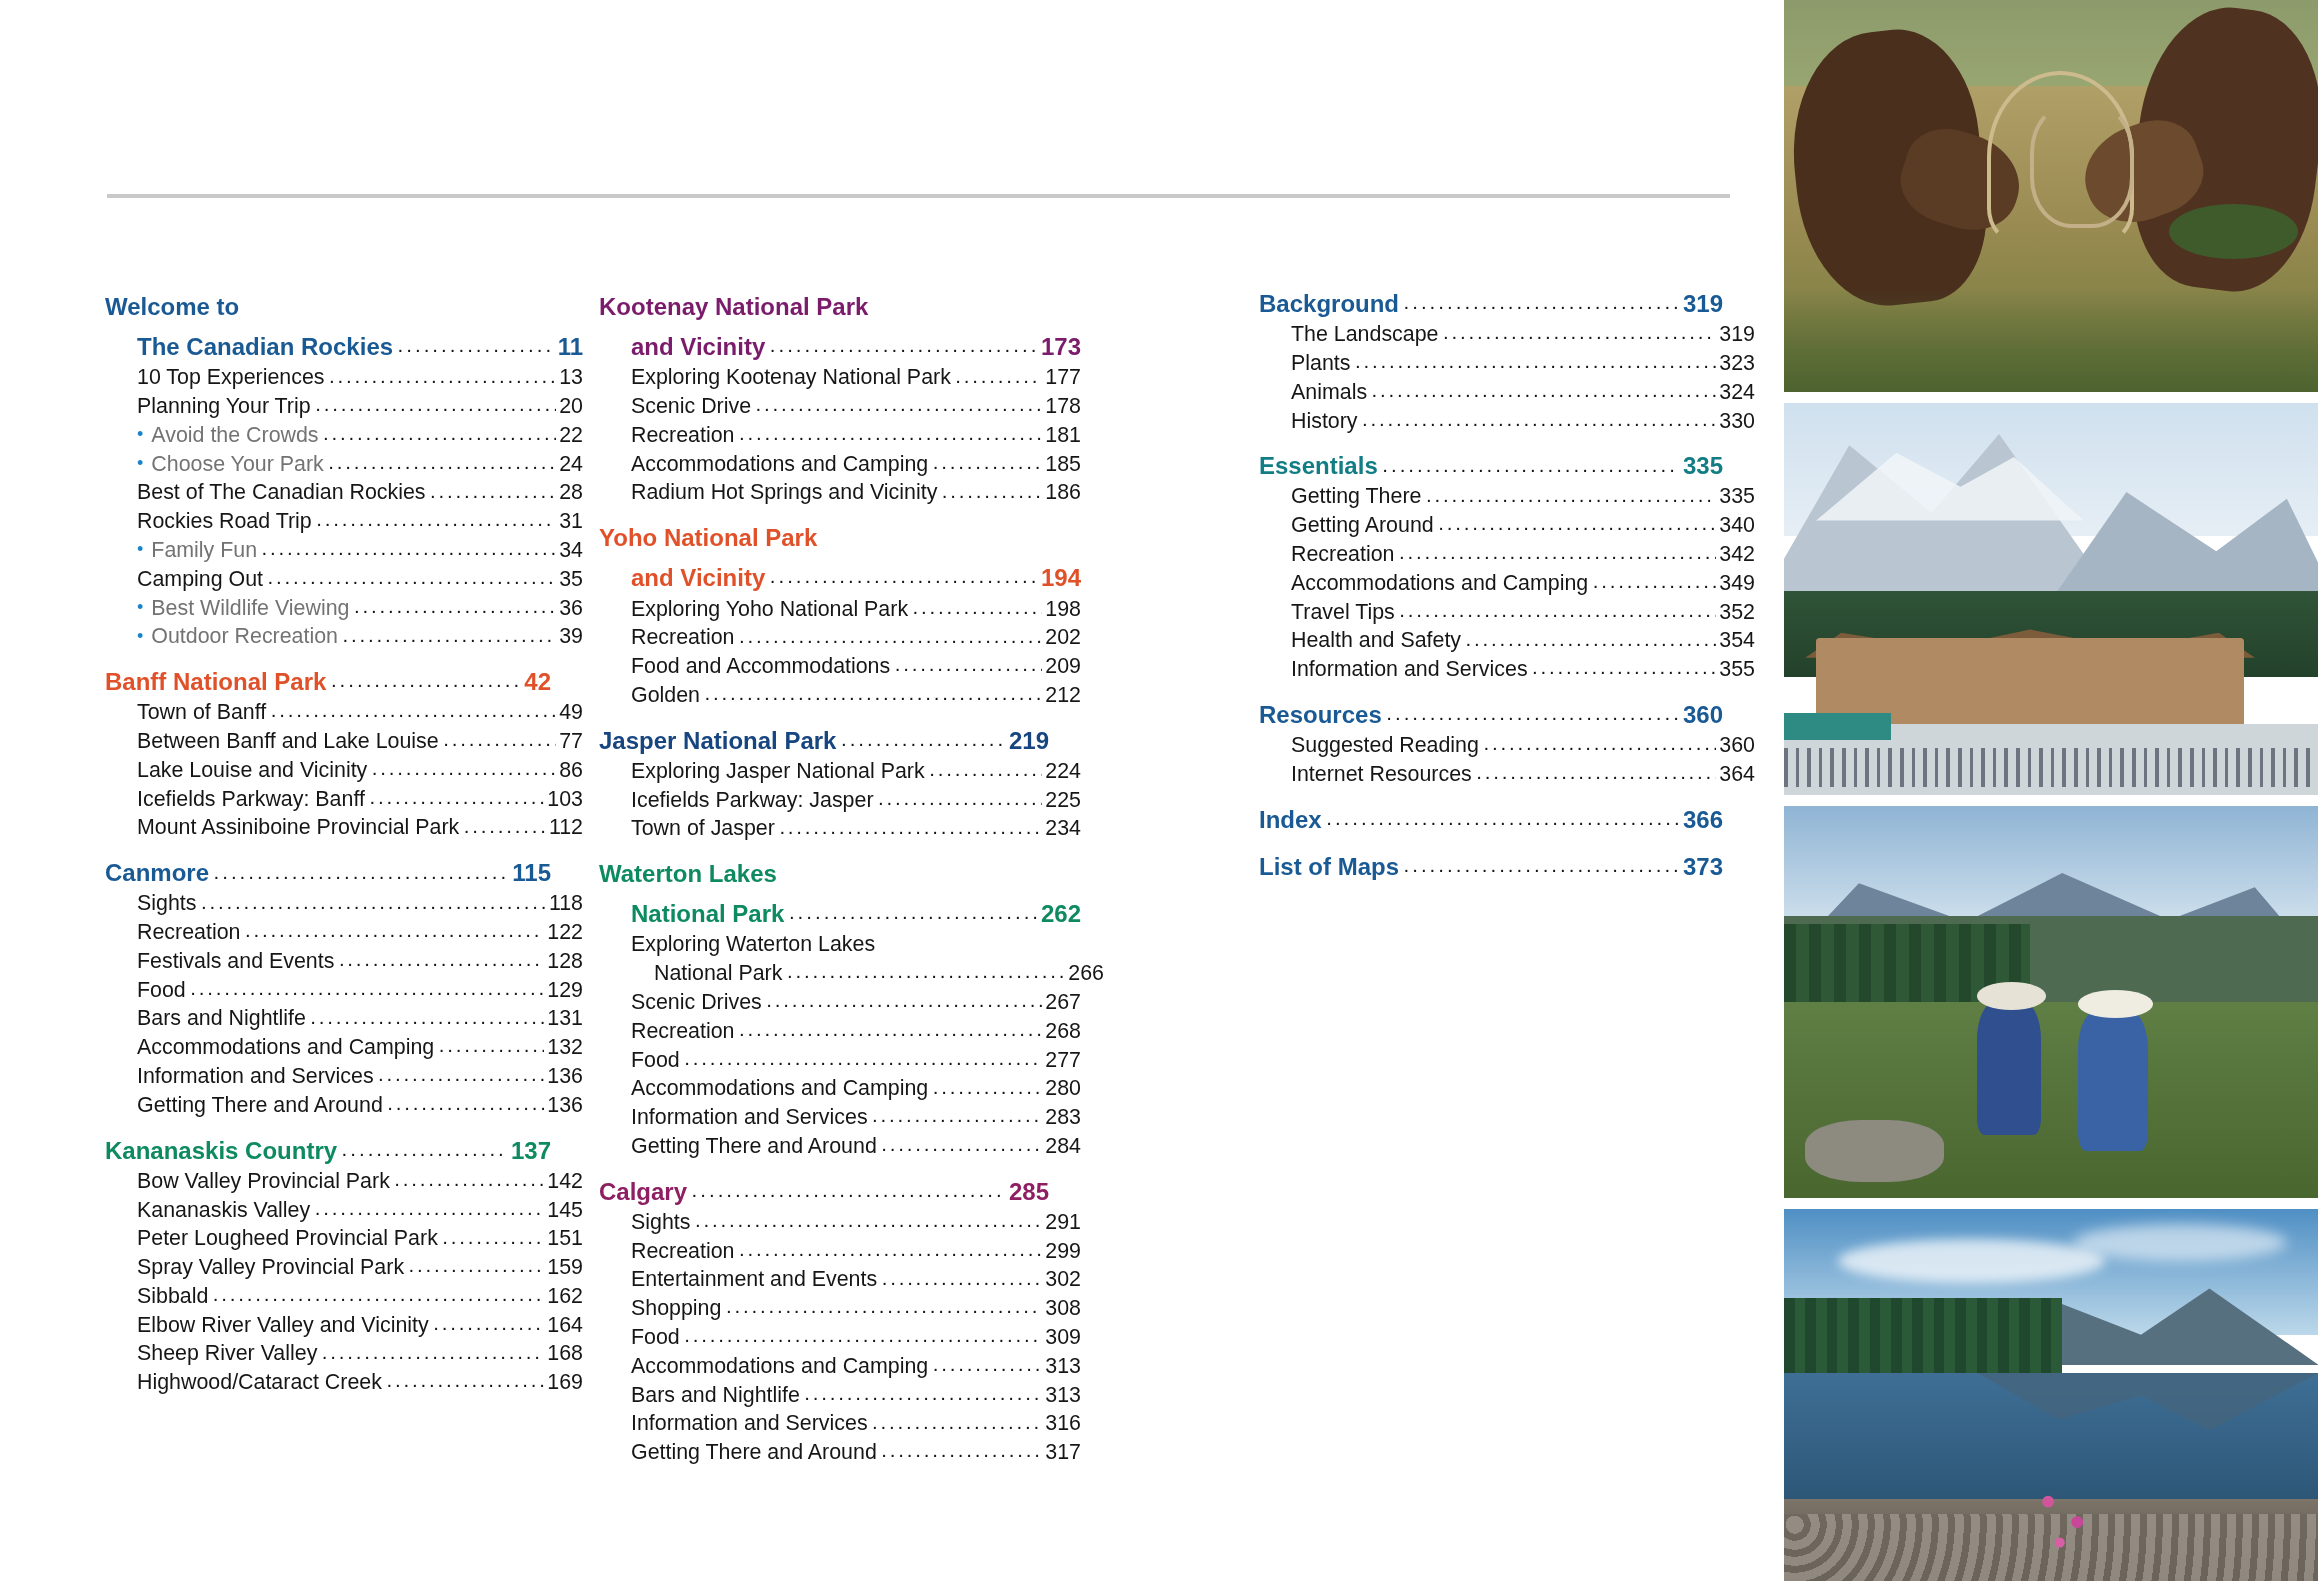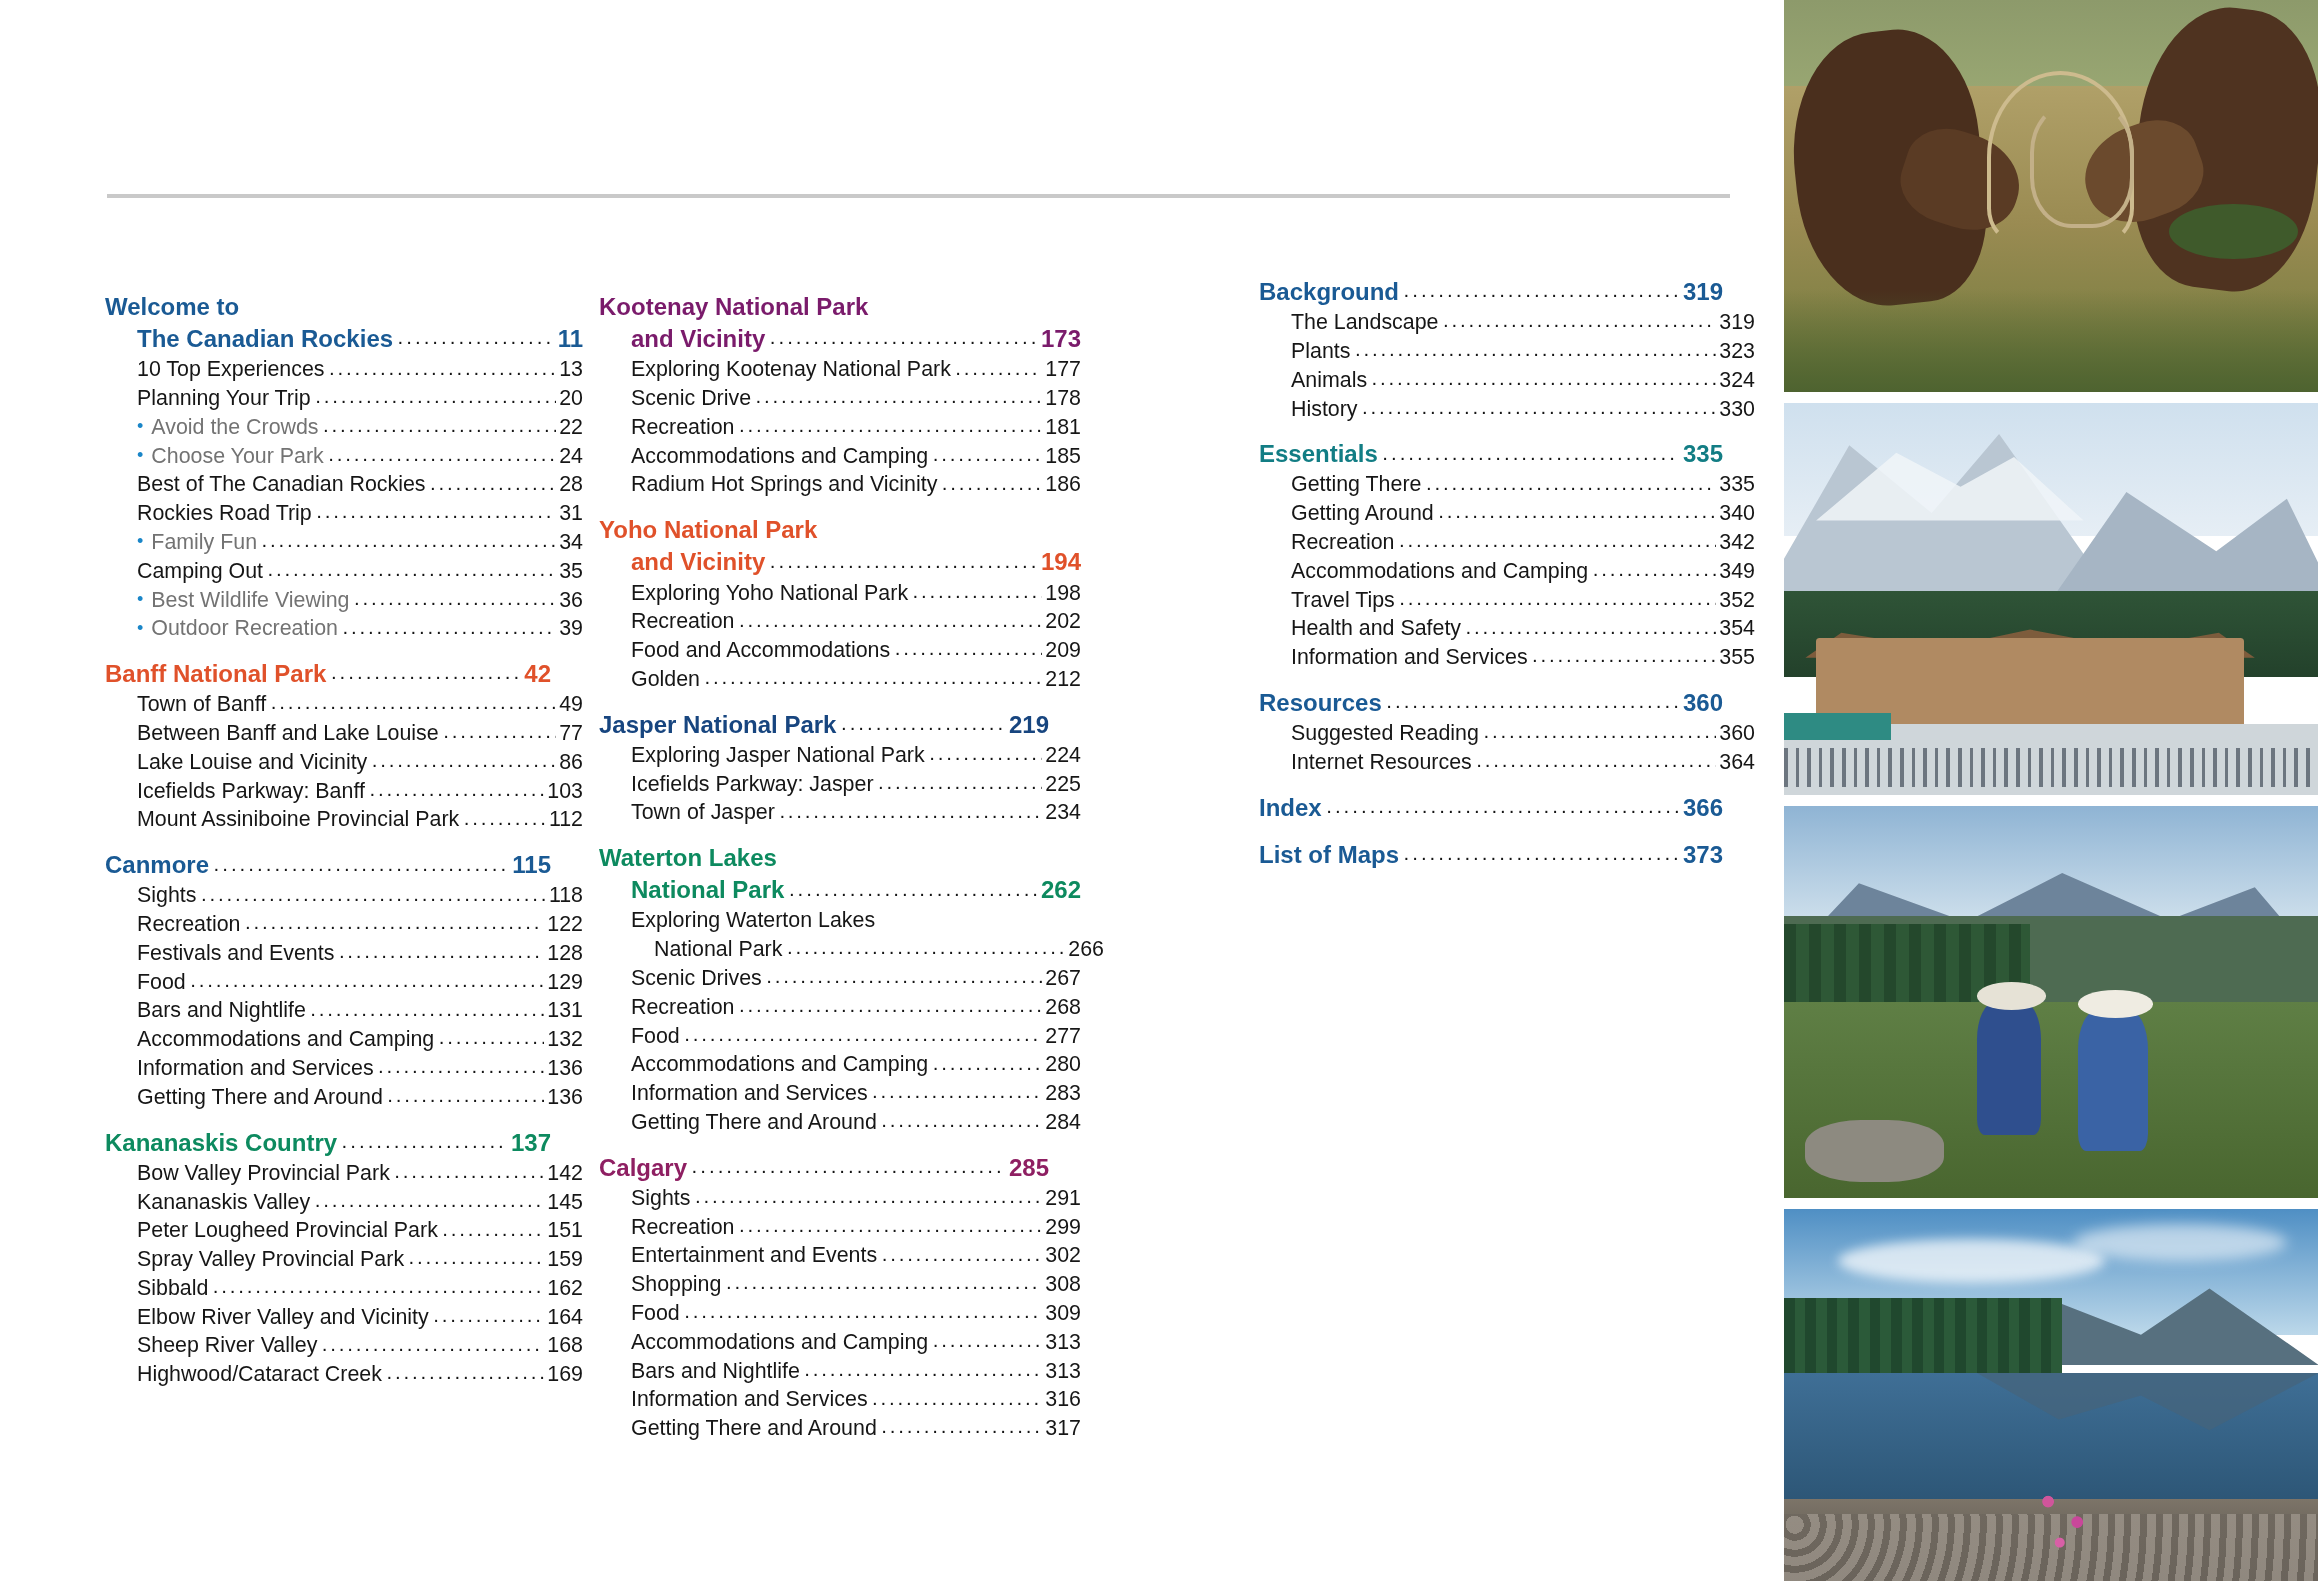--- a/index.html
+++ b/index.html
@@ -83,34 +83,34 @@
   .entry .pg { flex: 0 0 auto; text-align: right; }
 
   
   .entry.head {
     font-size: 24px;
     font-weight: bold;
     line-height: 1.34;
     margin-top: 15px;
   }
   .entry.head .dots { letter-spacing: 3px; bottom: 2.7px; font-weight: normal; }
-  .entry.head.first { margin-top: 0; justify-content: space-between; }
+  .entry.head.first { margin-top: 12px; justify-content: space-between; }
 
   
   .head-line1 {
     font-size: 24px;
     font-weight: bold;
     line-height: 1.34;
     margin-top: 15px;
     white-space: nowrap;
   }
   .head-line2 {
     padding-left: 32px;
   }
-  .head-line2.entry.head { margin-top: 0; }
+  .head-line2.entry.head { margin-top: 8px; align-items: center; }
 
   
   .entry.sub { padding-left: 32px; }
   .entry.sub2 { padding-left: 55px; }
 
   
   .entry.bullet { padding-left: 32px; }
   .entry.bullet .bul {
     color: #1a86c8;
     margin-right: 8px;

